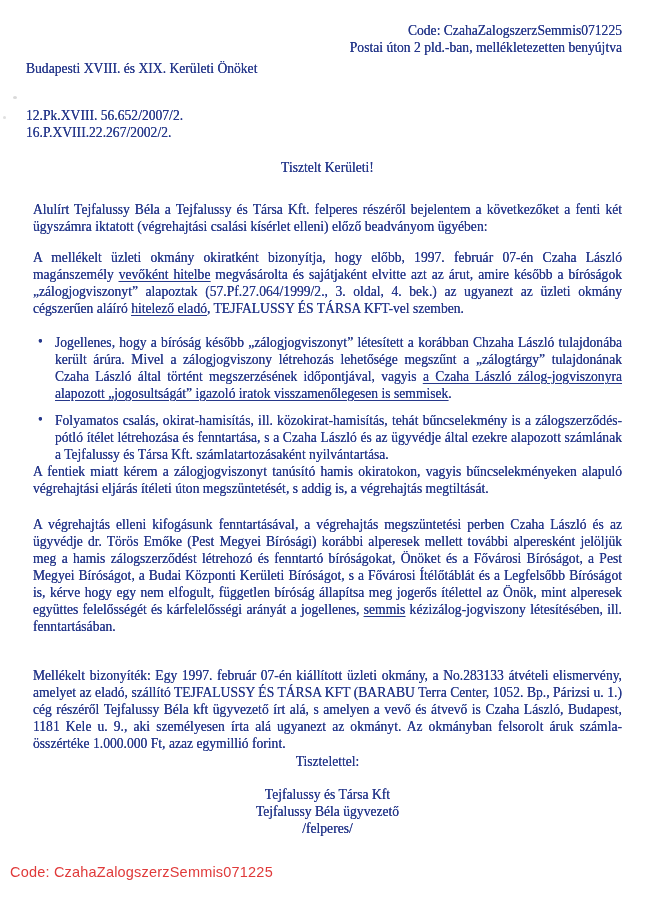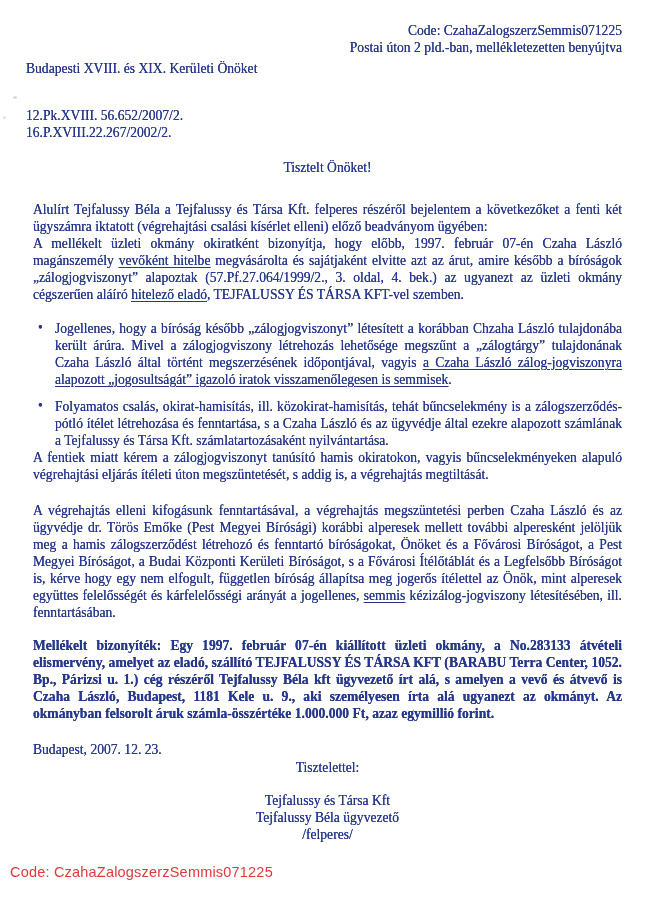--- a/index.html
+++ b/index.html
@@ -16,28 +16,28 @@
     line-height:17px;
     text-shadow:0 0 0.5px currentColor; 
   }
   .content{position:absolute;left:33px;right:24px;top:0;}
   .hdr-right{text-align:right;padding-top:22px;}
   .hdr-left{margin-left:-7px;margin-top:4px;}
   .case-numbers{margin-left:-7px;margin-top:30px;}
   .salutation{text-align:center;margin-top:18px;}
   .para{text-align:justify;}
   .p-intro{margin-top:25px;}
-  .p-okmany{}
+  .p-okmany{margin-top:14px;}
   .bullet-list{margin-top:17px;}
   .bullet-item{position:relative;padding-left:22px;text-align:justify;}
   .bullet-item + .bullet-item{margin-top:10px;}
   .bullet-marker{position:absolute;left:5px;top:-1px;}
   .p-fentiek{}
   .p-vegrehajtas{margin-top:19px;}
-  .p-mellekelt{margin-top:16px;font-weight:bold;}
+  .p-mellekelt{margin-top:32px;}
   .date-line{margin-top:19px;}
   .closing{text-align:center;margin-top:1px;}
   .signature{ text-align:center;margin-top:16px;}
   .u{text-decoration:underline;text-underline-offset:2px;}
   .footer-code{
     position:absolute;left:10px;top:864px;
     font-family:"Liberation Sans","DejaVu Sans",sans-serif;
     font-size:14.5px;
     color:var(--code-red);
     text-shadow:none;
@@ -63,21 +63,21 @@
       <div>Postai úton 2 pld.-ban, mellékletezetten benyújtva</div>
     </div>
 
     <div class="hdr-left">Budapesti XVIII. és XIX. Kerületi Önöket</div>
 
     <div class="case-numbers">
       <div>12.Pk.XVIII. 56.652/2007/2.</div>
       <div>16.P.XVIII.22.267/2002/2.</div>
     </div>
 
-    <div class="salutation">Tisztelt Önöket!</div>
+    <div class="salutation">Tisztelt Kerületi!</div>
 
     <div class="para p-intro"><span>Alulírt Tejfalussy Béla a Tejfalussy és Társa Kft. felperes részéről bejelentem a következőket a fenti két ügyszámra iktatott (végrehajtási csalási kísérlet elleni) előző beadványom ügyében:</span></div>
 
     <div class="para p-okmany"><span>A mellékelt üzleti okmány okiratként bizonyítja, hogy előbb, 1997. február 07-én Czaha László magánszemély </span><span class="u">vevőként hitelbe</span><span> megvásárolta és sajátjaként elvitte azt az árut, amire később a bíróságok „zálogjogviszonyt” alapoztak (57.Pf.27.064/1999/2., 3. oldal, 4. bek.) az ugyanezt az üzleti okmány cégszerűen aláíró </span><span class="u">hitelező eladó</span><span>, TEJFALUSSY ÉS TÁRSA KFT-vel szemben.</span></div>
 
     <div class="bullet-list">
       <div class="bullet-item">
         <span class="bullet-marker">•</span>
         <span><span>Jogellenes, hogy a bíróság később „zálogjogviszonyt” létesített a korábban Chzaha László tulajdonába került árúra. Mivel a zálogjogviszony létrehozás lehetősége megszűnt a „zálogtárgy” tulajdonának Czaha László által történt megszerzésének időpontjával, vagyis </span><span class="u">a Czaha László zálog-jogviszonyra alapozott „jogosultságát” igazoló iratok visszamenőlegesen is semmisek</span><span>.</span></span>
       </div>
@@ -86,21 +86,20 @@
         <span><span>Folyamatos csalás, okirat-hamisítás, ill. közokirat-hamisítás, tehát bűncselekmény is a zálogszerződés-pótló ítélet létrehozása és fenntartása, s a Czaha László és az ügyvédje által ezekre alapozott számlának a Tejfalussy és Társa Kft. számlatartozásaként nyilvántartása.</span></span>
       </div>
     </div>
 
     <div class="para p-fentiek"><span>A fentiek miatt kérem a zálogjogviszonyt tanúsító hamis okiratokon, vagyis bűncselekményeken alapuló végrehajtási eljárás ítéleti úton megszüntetését, s addig is, a végrehajtás megtiltását.</span></div>
 
     <div class="para p-vegrehajtas"><span>A végrehajtás elleni kifogásunk fenntartásával, a végrehajtás megszüntetési perben Czaha László és az ügyvédje dr. Törös Emőke (Pest Megyei Bírósági) korábbi alperesek mellett további alperesként jelöljük meg a hamis zálogszerződést létrehozó és fenntartó bíróságokat, Önöket és a Fővárosi Bíróságot, a Pest Megyei Bíróságot, a Budai Központi Kerületi Bíróságot, s a Fővárosi Ítélőtáblát és a Legfelsőbb Bíróságot is, kérve hogy egy nem elfogult, független bíróság állapítsa meg jogerős ítélettel az Önök, mint alperesek együttes felelősségét és kárfelelősségi arányát a jogellenes, </span><span class="u">semmis</span><span> kézizálog-jogviszony létesítésében, ill. fenntartásában.</span></div>
 
     <div class="para p-mellekelt"><span>Mellékelt bizonyíték: Egy 1997. február 07-én kiállított üzleti okmány, a No.283133 átvételi elismervény, amelyet az eladó, szállító TEJFALUSSY ÉS TÁRSA KFT (BARABU Terra Center, 1052. Bp., Párizsi u. 1.) cég részéről Tejfalussy Béla kft ügyvezető írt alá, s amelyen a vevő és átvevő is Czaha László, Budapest, 1181 Kele u. 9., aki személyesen írta alá ugyanezt az okmányt. Az okmányban felsorolt áruk számla-összértéke 1.000.000 Ft, azaz egymillió forint.</span></div>
 
-    <div class="date-line">Budapest, 2007. 12. 23.</div>
 
     <div class="closing">Tisztelettel:</div>
 
     <div class="signature">
       <div>Tejfalussy és Társa Kft</div>
       <div>Tejfalussy Béla ügyvezető</div>
       <div>/felperes/</div>
     </div>
 
   </div>

